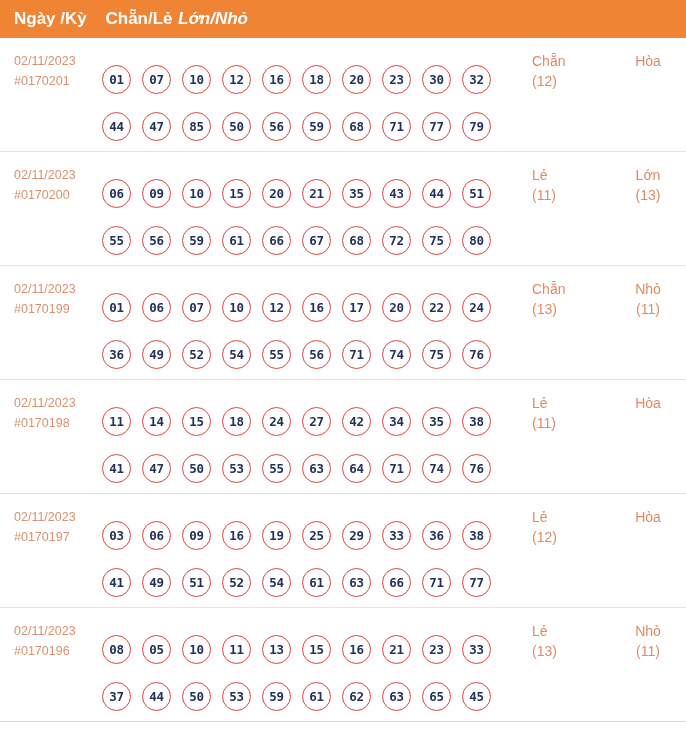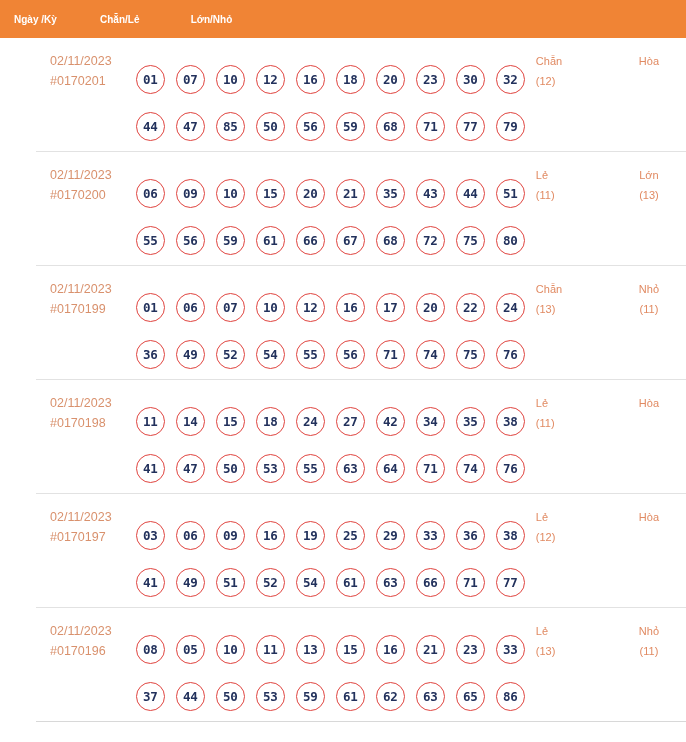--- a/index.html
+++ b/index.html
@@ -19,30 +19,30 @@
     background: #ffffff;
   }
 
   
   .table-header {
     display: flex;
     align-items: center;
     height: 38px;
     background: #f08435;
     color: #ffffff;
-    font-size: 10px;
+    font-size: 17px;
     font-weight: bold;
   }
   .th-date   { width: 100px; padding-left: 14px; box-sizing: border-box; }
   .th-result { flex: 1 1 auto; padding-left: 6px; box-sizing: border-box; }
-  .th-oddeven{ width: 78px;  text-align: left; }
-  .th-bigsml { width: 67px;  text-align: center; }
+  .th-oddeven{ width: 78px;  text-align: center; }
+  .th-bigsml { width: 67px;  text-align: center; font-style: italic; }
 
   
-  .table-body { display: block; margin-left: 36px; }
+  .table-body { display: block; }
 
   .result-row {
     display: flex;
     align-items: flex-start;
     min-height: 114px;
     border-bottom: 1px solid #e2e2e2;
     box-sizing: border-box;
   }
   .result-row.last-row { border-bottom: 1px solid #d8d8d8; }
 
@@ -85,21 +85,21 @@
     font-size: 12.5px;
     font-weight: bold;
     letter-spacing: -0.3px;
   }
 
   .cell-oddeven,
   .cell-bigsmall {
     padding-top: 13px;
     box-sizing: border-box;
     color: #e18a62;
-    font-size: 11px;
+    font-size: 14px;
     line-height: 20px;
     text-align: left;
   }
   .cell-oddeven  { width: 78px; }
   .cell-bigsmall { width: 76px; text-align: center; }
   .cell-oddeven .tag-main,
   .cell-bigsmall .tag-main  { display: block; }
   .cell-oddeven .tag-count,
   .cell-bigsmall .tag-count { display: block; }
   .tag-count:empty { display: none; }
@@ -334,21 +334,21 @@
           <div class="num-line">
             <div class="ball">37</div>
             <div class="ball">44</div>
             <div class="ball">50</div>
             <div class="ball">53</div>
             <div class="ball">59</div>
             <div class="ball">61</div>
             <div class="ball">62</div>
             <div class="ball">63</div>
             <div class="ball">65</div>
-            <div class="ball">86</div>
+            <div class="ball">45</div>
           </div>
         </div>
         <div class="cell-oddeven">
           <span class="tag-main">Lẻ</span>
           <span class="tag-count">(13)</span>
         </div>
         <div class="cell-bigsmall">
           <span class="tag-main">Nhỏ</span>
           <span class="tag-count">(11)</span>
         </div>

